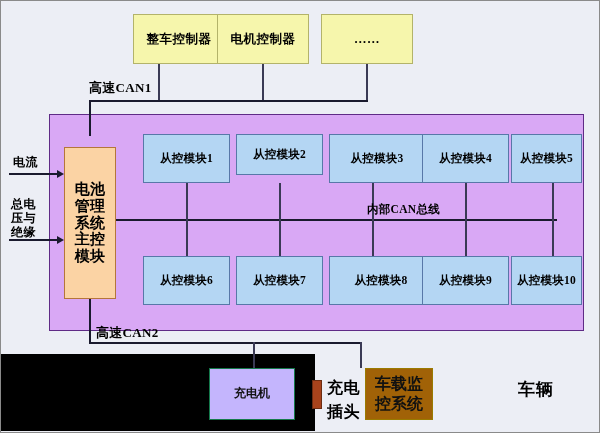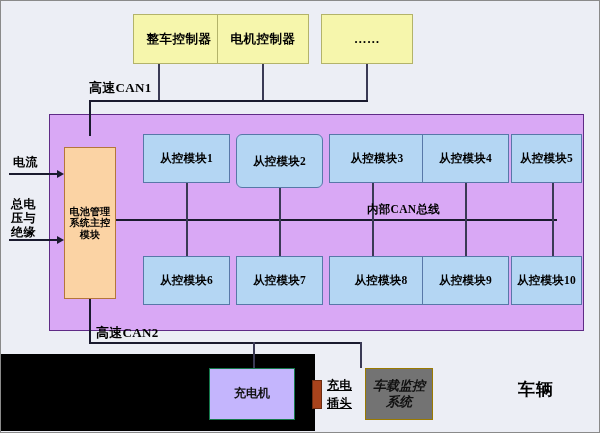--- a/index.html
+++ b/index.html
@@ -42,38 +42,37 @@
   .blue-box{
     background:#b4d6f3;
     border:1px solid #5878a8;
     font-size:11.5px;
     letter-spacing:.2px;
   }
 
   .orange-box{
     background:#fbd3a4;
     border:1px solid #b5763a;
-    font-size:10px;
+    font-size:15px;
     letter-spacing:.3px;
   }
 
   .green-box{
     background:#c4b5fd;
     border:1px solid #15794b;
     color:#111;
     font-size:12px;
   }
 
   .gold-box{
-    background:#737373;
+    background:#a16207;
     border:1px solid #9a7a00;
     color:#111;
-    font-size:13px;
+    font-size:16px;
     line-height:1.25;
-    font-style:italic;
   }
 
   
   .purple-panel{
     position:absolute;
     left:48px;top:113px;width:535px;height:217px;
     background:#d9a8f5;
     border:1px solid #5f2b86;
     box-sizing:border-box;
     z-index:2;
@@ -101,21 +100,21 @@
     position:absolute;
     color:#000;
     font-weight:bold;
     white-space:pre;
     z-index:7;
     line-height:1.15;
   }
   .t-can{font-size:13px;letter-spacing:.3px;}
   .t-inner{font-size:11.5px;letter-spacing:.3px;}
   .t-side{font-size:12px;letter-spacing:.5px;}
-  .t-plug{font-size:12px;line-height:1.5;letter-spacing:.5px;text-decoration:underline;}
+  .t-plug{font-size:16px;line-height:1.5;letter-spacing:.5px;}
   .t-vehicle{font-size:17px;letter-spacing:1px;margin-left:40px;}
 
   .plug{
     position:absolute;
     background:#a8431c;
     border:1px solid #6d2c11;
     box-sizing:border-box;
     z-index:6;
   }
 
@@ -181,21 +180,21 @@
 
   <div class="ln v thin" style="left:185px;top:218px;height:37px;"></div>
   <div class="ln v thin" style="left:278px;top:218px;height:37px;"></div>
   <div class="ln v thin" style="left:371px;top:218px;height:37px;"></div>
   <div class="ln v thin" style="left:464px;top:218px;height:37px;"></div>
   <div class="ln v thin" style="left:551px;top:218px;height:37px;"></div>
 
   <div class="box blue-box" style="left:142px;top:133px;width:87px;height:49px;">
     <span>从控模块1</span>
   </div>
-  <div class="box blue-box" style="left:235px;top:133px;width:87px;height:54px;border-radius:6px;">
+  <div class="box blue-box" style="left:235px;top:133px;width:87px;height:41px;">
     <span>从控模块2</span>
   </div>
   <div class="box blue-box" style="left:328px;top:133px;width:96px;height:49px;">
     <span>从控模块3</span>
   </div>
   <div class="box blue-box" style="left:421px;top:133px;width:87px;height:49px;">
     <span>从控模块4</span>
   </div>
   <div class="box blue-box" style="left:510px;top:133px;width:71px;height:49px;">
     <span>从控模块5</span>

